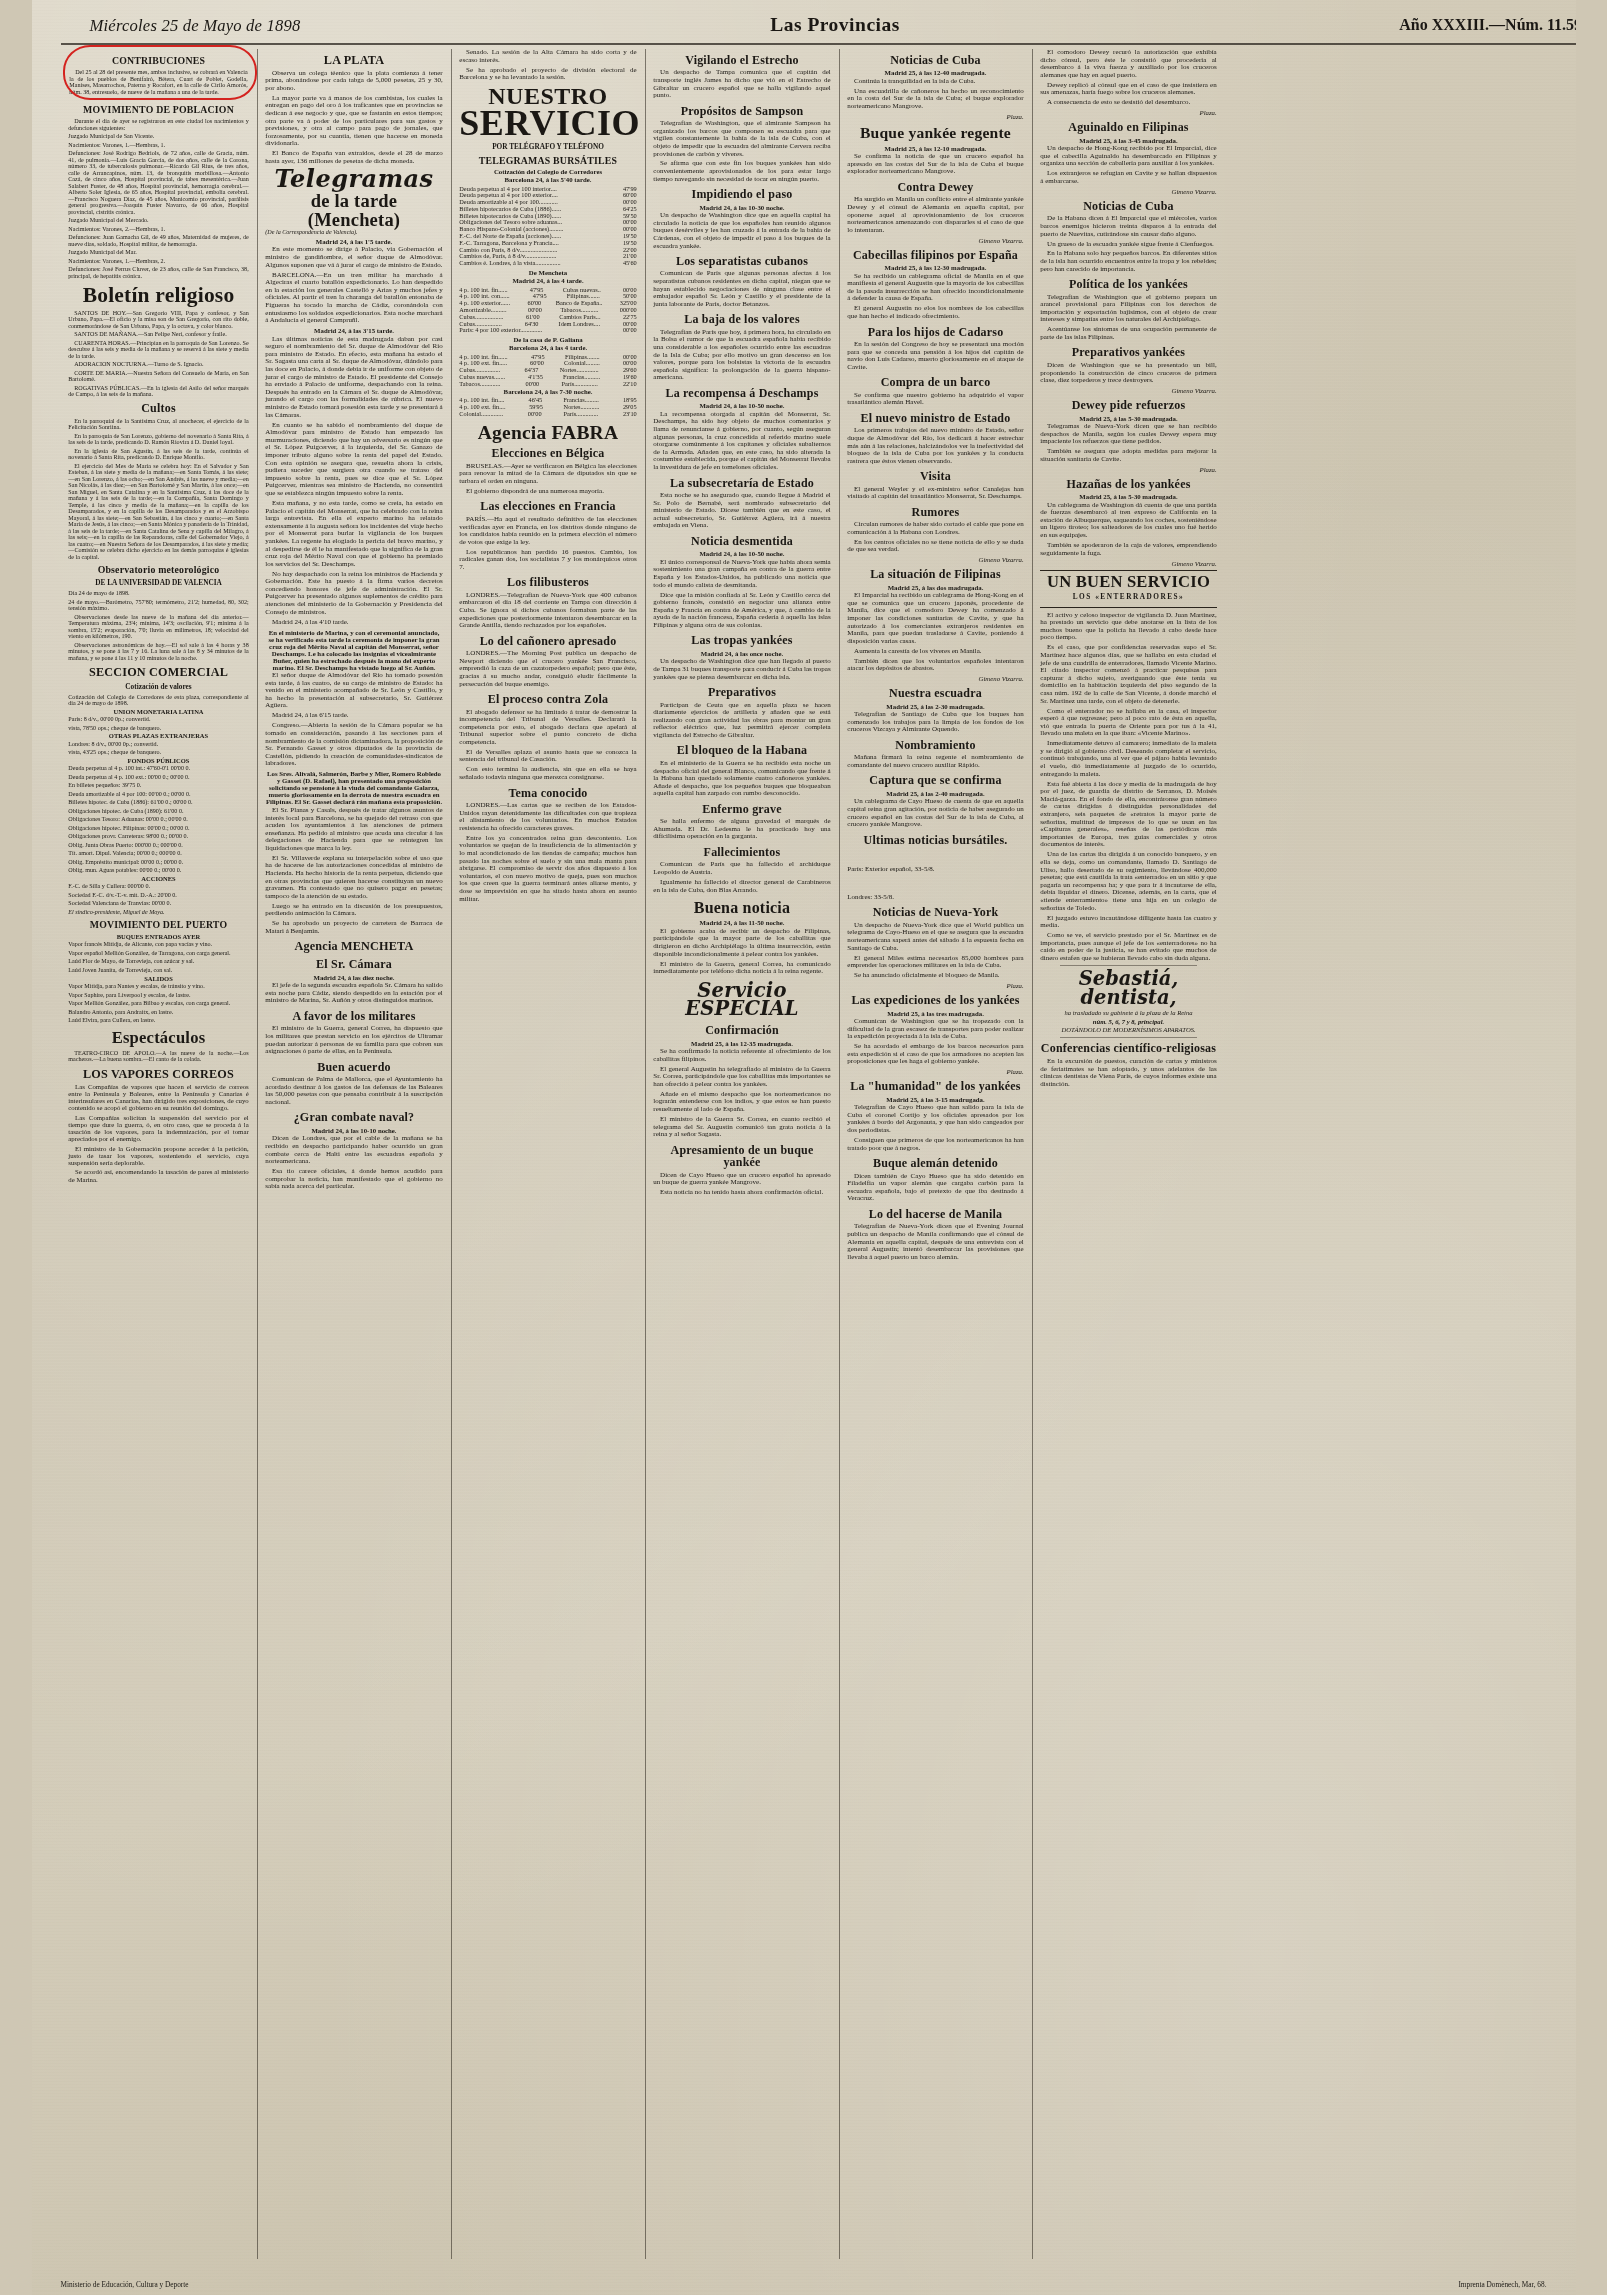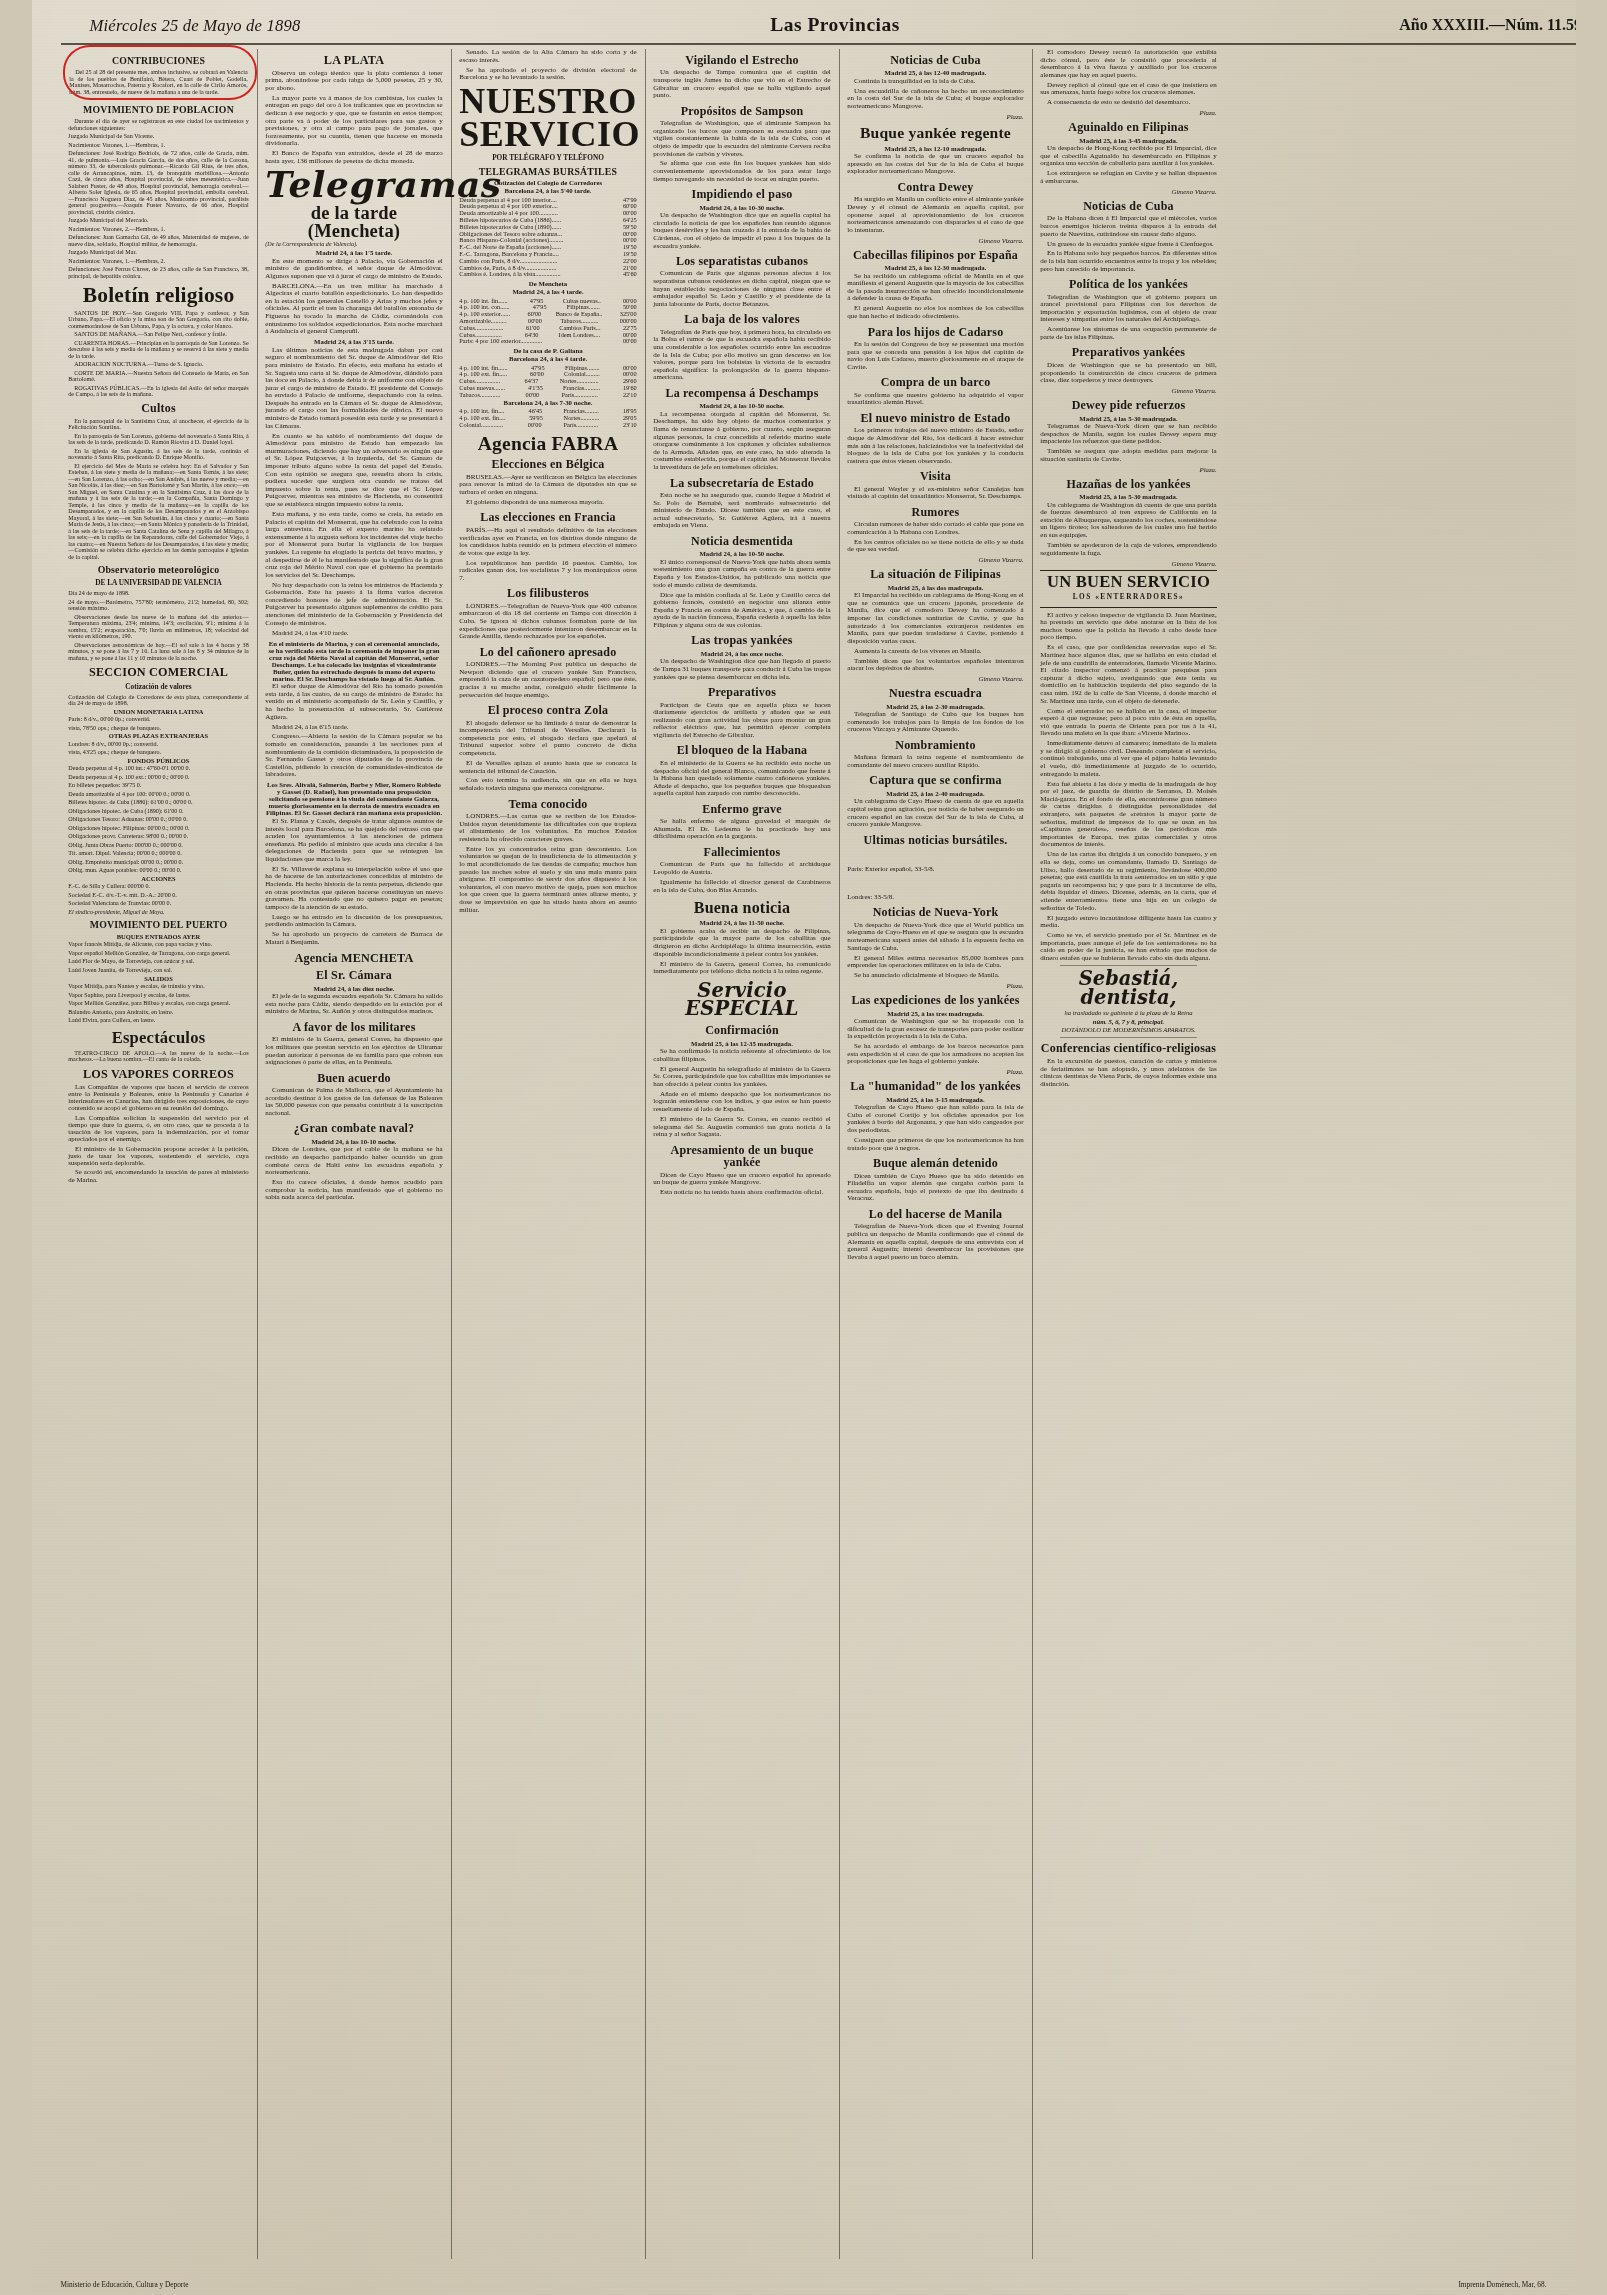--- a/index.html
+++ b/index.html
@@ -95,21 +95,21 @@
     font-weight:bold;
     letter-spacing:0.2px;
   }
   .h-huge{
     margin:2.9px 0 2px 0;
     text-align:center;
     font-weight:bold;
     line-height:.92;
     letter-spacing:0.5px;
   }
-  .h-huge .l1{display:block;font-size:36px;}
+  .h-huge .l1{display:block;font-size:24px;}
   .h-huge .l2{display:block;font-size:36px;}
   .script{
     font-family:"DejaVu Serif", serif;
     font-style:italic;
   }
   .center{text-align:center;}
   .ital{font-style:italic;}
   .bold{font-weight:bold;}
   .sub-c{
     text-align:center;font-size:7.3px;margin:1px 0 2.9px 0;font-weight:bold;

